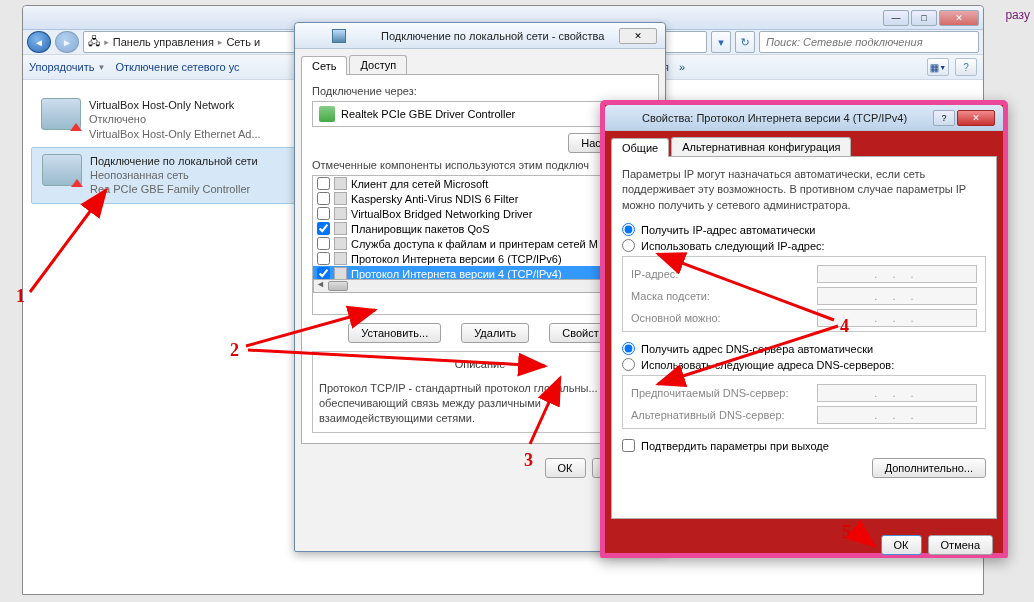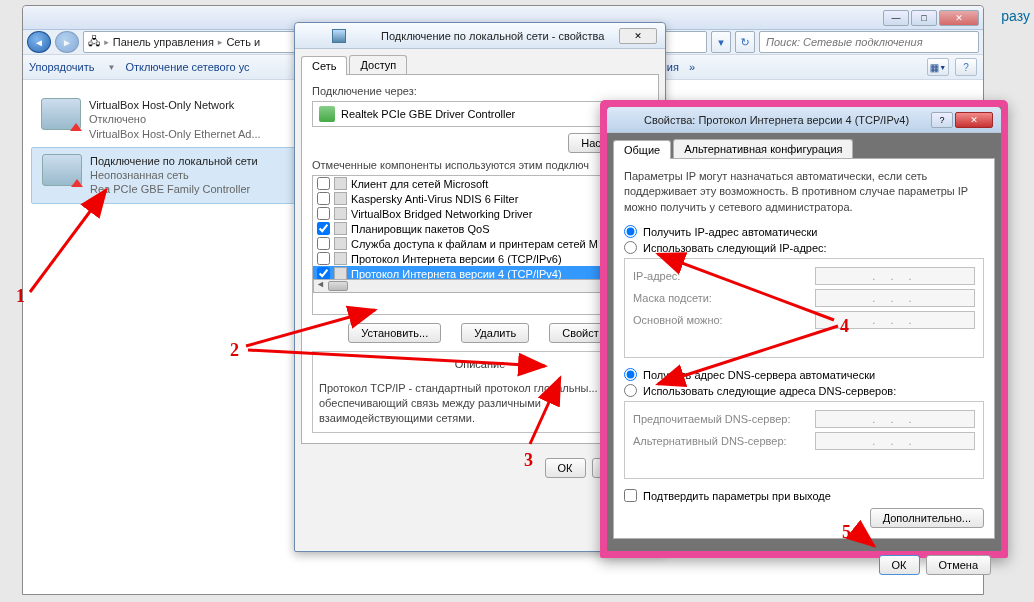--- a/index.html
+++ b/index.html
@@ -14,21 +14,21 @@
 
 .addressbar-row { height: 25px; display: flex; align-items: center; padding: 2px 4px; background: #e8eff7; border-bottom: 1px solid #cfd8e3; gap: 4px; }
 .nav-btn { width: 24px; height: 22px; background: radial-gradient(circle at 40% 35%, #7fb6ec, #2a6ab8); border-radius: 50%; border: 1px solid #1f5090; display: flex; align-items: center; justify-content: center; color: #fff; font-size: 10px; cursor: pointer; }
 .breadcrumb { flex: 1; height: 22px; background: #fff; border: 1px solid #a0b0c0; border-radius: 2px; display: flex; align-items: center; padding: 0 4px; gap: 4px; }
 .crumb { color: #222; cursor: pointer; }
 .crumb.sep { color: #888; font-size: 9px; }
 .reload-btn, .dd-btn { width: 20px; height: 22px; background: linear-gradient(#fafcfe,#e6eef7); border: 1px solid #a0b0c0; border-radius: 2px; display: flex; align-items: center; justify-content: center; color: #2a6ab8; cursor: pointer; }
 .searchbox { width: 220px; height: 22px; border: 1px solid #a0b0c0; border-radius: 2px; padding: 0 6px; color: #888; font-style: italic; background: #fff; }
 
 .toolbar { height: 25px; background: linear-gradient(#f3f7fc,#e3ecf6); border-bottom: 1px solid #d0dae6; display: flex; align-items: center; padding: 0 6px; gap: 10px; }
-.toolbar-item { color: #15428b; cursor: pointer; display: flex; align-items: center; gap: 13px; }
+.toolbar-item { color: #15428b; cursor: pointer; display: flex; align-items: center; gap: 3px; }
 .toolbar-item .drop { font-size: 8px; color: #777; }
 .toolbar-right { margin-left: auto; display: flex; gap: 6px; }
 .toolbar-icon { width: 22px; height: 18px; background: linear-gradient(#fff,#e0e8f0); border: 1px solid #b0c0d0; border-radius: 2px; display:flex; align-items:center; justify-content:center; color:#15428b; cursor:pointer; font-size:10px; }
 
 .netlist { position: absolute; left: 0; top: 76px; right: 0; bottom: 0; background: #fff; padding: 10px 8px; }
 .net-item { display: flex; align-items: flex-start; gap: 8px; padding: 6px 10px; border-radius: 2px; }
 .net-item.selected { background: #d6e8f7; border: 1px solid #a6cbe8; }
 .net-icon { width: 40px; height: 32px; background: linear-gradient(#cde,#9bc); border: 1px solid #8aa; border-radius: 3px; position: relative; }
 .net-icon::after { content:''; position:absolute; right:-2px; bottom:-2px; width:0;height:0;border-left:6px solid transparent;border-right:6px solid transparent;border-bottom:8px solid #e33; }
 .net-item-text { line-height: 1.3; }
@@ -55,40 +55,40 @@
 .comp-row input { margin:0; }
 .comp-row.selected { background: #3399ff; color: #fff; }
 .comp-icon { width:13px; height:13px; background:#ddd; border:1px solid #aaa; }
 .btn-row { display:flex; gap:20px; margin-top:8px; justify-content:center; }
 .desc { border:1px solid #c0c0c0; padding:6px; margin-top:8px; }
 .desc-title { margin-bottom:11px; color:#333;text-align:center; }
 .desc-text { color:#444; line-height:1.35; }
 .dlg-footer { display:flex; justify-content:flex-end; gap:6px; padding:8px; }
 
 
-.dlg2 { position:absolute; left: 600px; top: 100px; width: 408px; height: 458px; background:#737373; border:7px solid #ec4899; border-radius:5px 5px 2px 2px; box-shadow:0 4px 14px rgba(0,0,0,.35); }
+.dlg2 { position:absolute; left: 600px; top: 100px; width: 408px; height: 458px; background:#b91c1c; border:5px solid #ec4899; border-radius:5px 5px 2px 2px; box-shadow:0 4px 14px rgba(0,0,0,.35); }
 .dlg2 .dlg-title { background: linear-gradient(#dce9f7,#bcd2ea); }
 .dlg2 .dlg-close { background: linear-gradient(#f28b8b,#c83232); color:#fff; border-color:#a02828; }
 .ipform-label { color:#444; line-height:1.4; margin-bottom: 10px; }
 .radio-group { margin: 6px 0 4px; }
 .radio-row { display:flex; align-items:center; gap:6px; margin:3px 0; cursor:pointer; }
 .radio-row input { margin:0; }
-.ip-grid { border:1px solid #c8c8c8; padding:4px 8px 24px; margin: 2px 0 10px; }
+.ip-grid { border:1px solid #c8c8c8; padding:4px 8px 0; margin: 2px 0 10px; }
 .ip-row { display:flex; align-items:center; justify-content:space-between; margin:4px 0; }
 .ip-row label { color:#888; }
 .ip-input { width: 160px; height: 18px; border:1px solid #c0c0c0; background:#f6f6f6; display:flex; align-items:center; justify-content:center; letter-spacing: 6px; color:#999; }
 .confirm-row { display:flex; align-items:center; gap:6px; margin-top:8px; }
 .adv-row { display:flex; justify-content:flex-end; margin-top:6px;text-align:center; }
 .dlg2-footer { display:flex; justify-content:flex-end; gap:6px; padding:10px; }
 
 
 .anno-num { position:absolute; color:#d00; font: bold 18px Georgia, serif; }
 svg.arrows { position:absolute; left:0; top:0; width:1034px; height:602px; pointer-events:none; }
 
-.text-bg { position:absolute; right:4px; top:8px; color:#0369a1; font-size:14px; }
+.text-bg { position:absolute; right:4px; top:8px; color:#701a75; font-size:12px; }
 .scroll-hint { position:absolute; left:390px; bottom:2px; width:170px; height:14px; border:1px solid #b0b0b0; background:#efefef; }
 .scroll-hint::before { content:'◄'; position:absolute; left:2px; top:-1px; font-size:9px; color:#666; }
 .scroll-hint .thumb { position:absolute; left:14px; top:1px; width:20px; height:10px; background:linear-gradient(#ddd,#bbb); border:1px solid #999; border-radius:2px; }
 .scroll-hint::after { content:'►'; position:absolute; right:2px; top:-1px; font-size:9px; color:#666; }
 
 </style>
 </head>
 <body>
 
 <span class="text-bg">разу</span>

